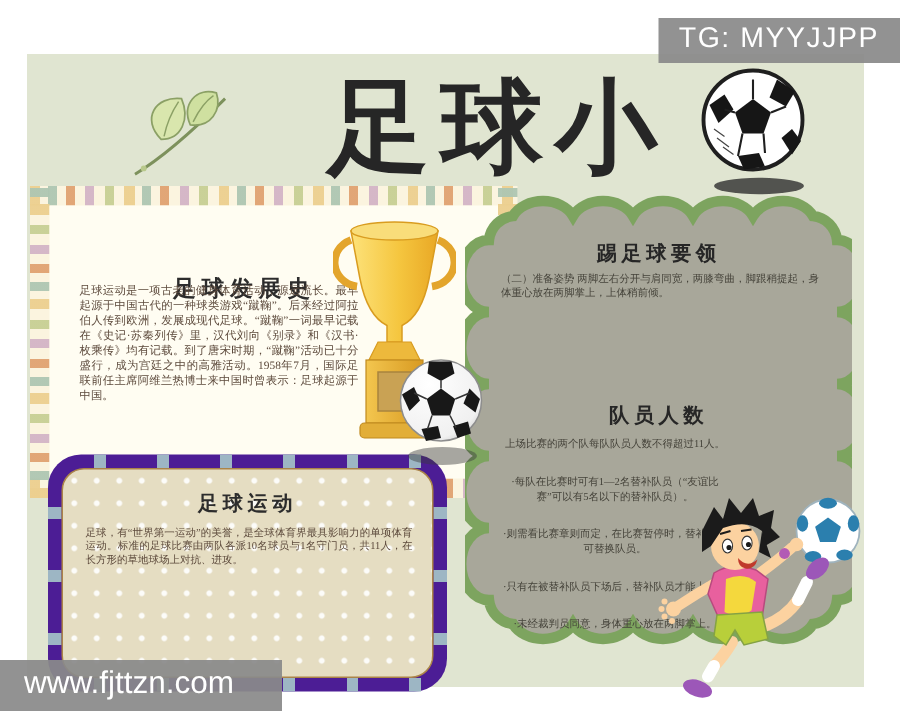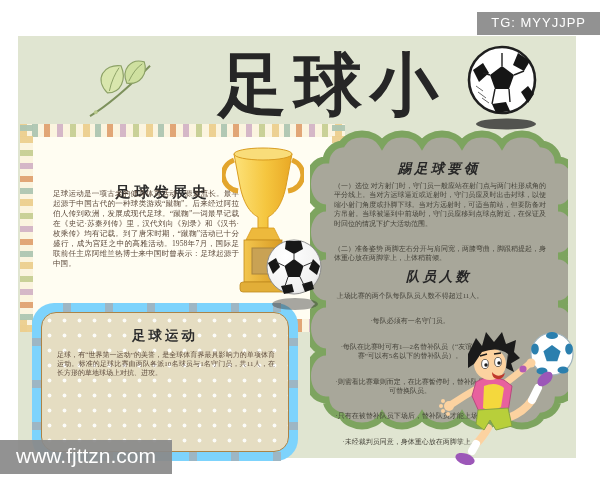--- a/index.html
+++ b/index.html
@@ -5,22 +5,22 @@
   * { margin:0; padding:0; box-sizing:border-box; }
   html,body { width:600px; height:480px; }
   body { position:relative; width:600px; height:480px; background:#ffffff; overflow:hidden;
          font-family:"Liberation Serif", serif; }
 
   .canvas { position:absolute; left:18px; top:36px; width:558px; height:422px; background:#e0e5d1; }
 
   
   .wm { position:absolute; background:rgba(138,138,138,.93); color:#fff;
         font-family:"Liberation Sans", sans-serif; z-index:40; }
-  .wm-tg { right:0; top:12px; padding:3px 14px 5px 14px; font-size:13px; letter-spacing:1px; }
-  .wm-site { left:0; top:440px; padding:4px 16px 6px 16px; font-size:21px; }
+  .wm-tg { right:0; top:12px; padding:3px 14px 5px 14px; font-size:19px; letter-spacing:1px; }
+  .wm-site { left:0; top:440px; padding:4px 32px 6px 16px; font-size:21px; }
 
   
   .page-title { position:absolute; left:202px; top:40px; width:260px; text-align:center;
         font-size:68px; font-weight:bold; letter-spacing:8px; color:#262626; z-index:5;
         font-family:"Liberation Sans", sans-serif; }
 
   .leaf { position:absolute; left:86px; top:58px; z-index:4; }
   .sketch-ball { position:absolute; left:462px; top:40px; z-index:4; }
 
   
@@ -44,32 +44,32 @@
         font-size:7.6px; line-height:1.32; text-align:justify; color:#5d4a3c; }
 
   .trophy { position:absolute; left:222px; top:142px; z-index:8; }
   .ball-real { position:absolute; left:264px; top:234px; z-index:9; }
 
   
   .blob { position:absolute; left:310px; top:120px; width:258px; height:310px; z-index:6; }
   .blob svg.shape { position:absolute; left:0; top:0; }
   .blob .content { position:absolute; left:0; top:0; width:100%; height:100%; }
   .blob h2 { position:absolute; width:100%; text-align:center; font-size:13.5px;
-        font-weight:bold; color:#262626; letter-spacing:3px;font-style:italic; }
+        font-weight:bold; color:#262626; letter-spacing:3px; }
   .blob .h-essentials { top:40px; }
   .blob .h-players { top:148px; }
   .blob .body { position:absolute; left:24px; width:212px; font-size:7px; line-height:1.34;
         text-align:justify; color:#45433a; }
   .blob .body-essentials { top:62px; }
   .blob .body-players { top:172px; width:152px; text-align:center; }
   .blob .body p + p { margin-top:16px; }
 
   
   .box-sport { position:absolute; left:32px; top:303px; width:266px; height:158px;
-        background:#7dd3fc; border-radius:22px; z-index:7; }
+        background:#4c1d95; border-radius:22px; z-index:7; }
   .dash { position:absolute; z-index:1; }
   .dash.h { left:14px; right:14px; height:9px;
         background:repeating-linear-gradient(90deg, transparent 0 17px, #9db6c4 17px 25px, transparent 25px 42px); }
   .dash.v { top:14px; bottom:14px; width:9px;
         background:repeating-linear-gradient(0deg, transparent 0 17px, #9db6c4 17px 25px, transparent 25px 42px); }
   .dash.t{top:0;} .dash.b{bottom:0;} .dash.l{left:0;} .dash.r{right:0;}
   .box-sport .inner { position:absolute; left:9px; top:9px; right:9px; bottom:9px;
         border-radius:15px; border:1px solid #ab8448; background-color:#e5ddc2; z-index:2;
         background-image:radial-gradient(circle, rgba(255,255,255,.9) 1.6px, rgba(255,255,255,0) 2.3px);
         background-size:15px 15px; }
@@ -179,27 +179,25 @@
              a17 22 0 0 1 0 48 a17 22 0 0 1 0 48 a17 22 0 0 1 0 48 a17 22 0 0 1 0 48 a17 22 0 0 1 0 48
              a18 18 0 0 1 -16 16
              a22 17 0 0 1 -40 0 a22 17 0 0 1 -40 0 a22 17 0 0 1 -40 0 a22 17 0 0 1 -40 0 a22 17 0 0 1 -40 0
              a18 18 0 0 1 -16 -16
              a17 22 0 0 1 0 -48 a17 22 0 0 1 0 -48 a17 22 0 0 1 0 -48 a17 22 0 0 1 0 -48 a17 22 0 0 1 0 -48
              a18 18 0 0 1 16 -16 Z" fill="#a8a79a" stroke="#7da45f" stroke-width="7"></path>
   </svg>
   <div class="content">
     <h2 class="h-essentials">踢足球要领</h2>
     <div class="body body-essentials">
-      <p>（一）选位 对方射门时，守门员一般应站在射门点与两门柱形成角的平分线上。当对方运球逼近或近射时，守门员应及时出击封球，以便缩小射门角度或扑脚下球。当对方远射时，可适当前站，但要防备对方吊射。当球被逼到中前场时，守门员应移到点球点附近，在保证及时回位的情况下扩大活动范围。</p>
       <p>（二）准备姿势 两脚左右分开与肩同宽，两膝弯曲，脚跟稍提起，身体重心放在两脚掌上，上体稍前倾。</p>
     </div>
     <h2 class="h-players">队员人数</h2>
     <div class="body body-players">
       <p>上场比赛的两个队每队队员人数不得超过11人。</p>
-      <p>·每队必须有一名守门员。</p>
       <p>·每队在比赛时可有1—2名替补队员（“友谊比赛”可以有5名以下的替补队员）。</p>
       <p>·则需看比赛章则而定，在比赛暂停时，替补队员可替换队员。</p>
       <p>·只有在被替补队员下场后，替补队员才能上场。</p>
       <p>·未经裁判员同意，身体重心放在两脚掌上。</p>
     </div>
   </div>
 </div>
 
 <div class="box-sport">
   <div class="dash h t"></div>

